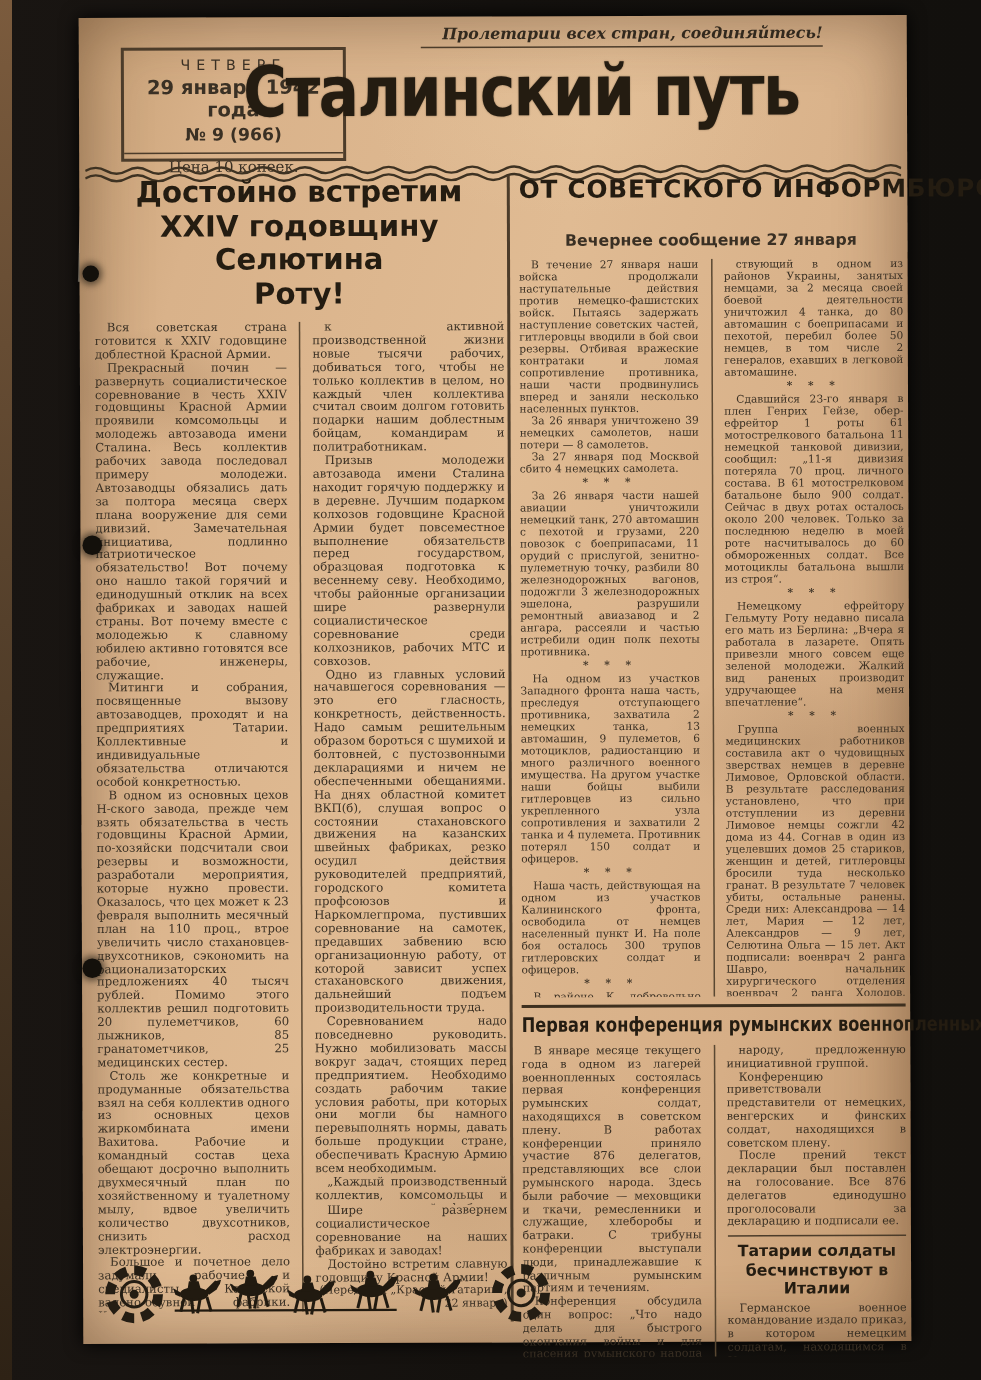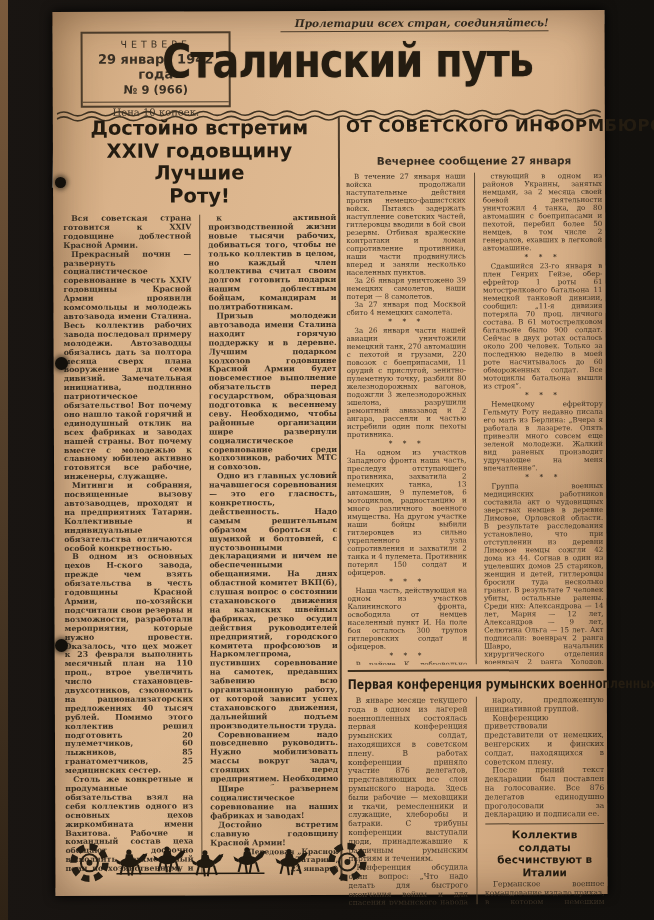--- a/index.html
+++ b/index.html
@@ -49,21 +49,21 @@
   p.stars{text-align:center;text-indent:0;letter-spacing:4px;margin:1px 0;font-weight:bold;}
   .col + .col{border-left:1.5px solid #5a4832;}
   
   .lead{position:absolute;left:10px;top:106px;width:273px;}
   .lead-headline p{margin:0;text-align:center;font-family:"DejaVu Sans",sans-serif;
           font-weight:800;font-size:19.5px;line-height:22.5px;color:#241c11;}
   .lead-cols{display:flex;margin-top:7px;height:660px;overflow:hidden;}
   .lead-cols .col{flex:1;overflow:hidden;}
   .lead-cols .col1{padding-right:8px;}
   .lead-cols .col2{padding-left:8px;display:flex;flex-direction:column;}
-  .lead-cols p{font-size:7.8px;line-height:8.9px;font-weight:bold;}
+  .lead-cols p{font-size:7.8px;line-height:8.9px;}
   .col2 .paras{flex:1;overflow:hidden;}
   .col2 .tail p{text-indent:8px;}
   .byline p{margin:0;text-indent:0;text-align:right;font-size:7.4px;line-height:8.8px;}
   
   .vrule{position:absolute;left:285px;top:106px;width:2px;height:764px;background:#4c3c2a;}
   
   .right{position:absolute;left:293px;top:106px;width:256px;}
   .ib-header{margin:0;text-align:center;font-family:"DejaVu Sans",sans-serif;font-weight:800;
           font-size:16.5px;letter-spacing:.5px;color:#241c11;white-space:nowrap;}
   .ib-sub{margin:19px 0 0;text-align:center;font-family:"DejaVu Sans",sans-serif;font-weight:bold;font-size:10.5px;}
@@ -112,21 +112,21 @@
 
 
     <svg class="wavy" width="544" height="12" viewBox="0 0 546 12">
       <path id="wv" d="M0 4 Q7 0 14 4 T28 4 T42 4 T56 4 T70 4 T84 4 T98 4 T112 4 T126 4 T140 4 T154 4 T168 4 T182 4 T196 4 T210 4 T224 4 T238 4 T252 4 T266 4 T280 4 T294 4 T308 4 T322 4 T336 4 T350 4 T364 4 T378 4 T392 4 T406 4 T420 4 T434 4 T448 4 T462 4 T476 4 T490 4 T504 4 T518 4 T532 4 T546 4" fill="none" stroke="#3e3222" stroke-width="1.6"></path>
       <use href="#wv" y="5"></use>
     </svg>
 
     <section class="lead">
       <div class="lead-headline">
           <p>Достойно встретим</p>
-          <p>XXIV годовщину Лучшие</p>
+          <p>XXIV годовщину Селютина</p>
           <p>Роту!</p>
         </div>
       <div class="lead-cols copy">
         <div class="col col1">
             <p>Вся советская страна готовится к XXIV годовщине доблестной Красной Армии.</p>
             <p>Прекрасный почин — развернуть социалистическое соревнование в честь XXIV годовщины Красной Армии проявили комсомольцы и молодежь автозавода имени Сталина. Весь коллектив рабочих завода последовал примеру молодежи. Автозаводцы обязались дать за полтора месяца сверх плана вооружение для семи дивизий. Замечательная инициатива, подлинно патриотическое обязательство! Вот почему оно нашло такой горячий и единодушный отклик на всех фабриках и заводах нашей страны. Вот почему вместе с молодежью к славному юбилею активно готовятся все рабочие, инженеры, служащие.</p>
             <p>Митинги и собрания, посвященные вызову автозаводцев, проходят и на предприятиях Татарии. Коллективные и индивидуальные обязательства отличаются особой конкретностью.</p>
             <p>В одном из основных цехов Н-ского завода, прежде чем взять обязательства в честь годовщины Красной Армии, по-хозяйски подсчитали свои резервы и возможности, разработали мероприятия, которые нужно провести. Оказалось, что цех может к 23 февраля выполнить месячный план на 110 проц., втрое увеличить число стахановцев-двухсотников, сэкономить на рационализаторских предложениях 40 тысяч рублей. Помимо этого коллектив решил подготовить 20 пулеметчиков, 60 лыжников, 85 гранатометчиков, 25 медицинских сестер.</p>
             <p>Столь же конкретные и продуманные обязательства взял на себя коллектив одного из основных цехов жиркомбината имени Вахитова. Рабочие и командный состав цеха обещают досрочно выполнить двухмесячный план по хозяйственному и туалетному мылу, вдвое увеличить количество двухсотников, снизить расход электроэнергии.</p>
             <p>Большое и почетное дело задумали рабочие и специалисты Казанской валено-обувной фабрики. Коллектив этого передового предприятия, всегда во время войны с честью выполняющий производственные планы, принял решение: дать сверх годовой программы столько валенок, чтобы ими можно было обуть одну дивизию. В цехах уже приступили к выполнению взятого обязательства. Лучшие бригады встали на стахановскую вахту. Сотни рабочих перевыполняют свои нормы.</p>
@@ -188,21 +188,21 @@
               <p>В январе месяце текущего года в одном из лагерей военнопленных состоялась первая конференция румынских солдат, находящихся в советском плену. В работах конференции приняло участие 876 делегатов, представляющих все слои румынского народа. Здесь были рабочие — меховщики и ткачи, ремесленники и служащие, хлеборобы и батраки. С трибуны конференции выступали люди, принадлежавшие к различным румынским партиям и течениям.</p>
               <p>Конференция обсудила один вопрос: „Что надо делать для быстрого окончания войны и для спасения румынского народа и румынской армии“.</p>
             </div>
           <div class="col colB">
             <div>
                 <p>народу, предложенную инициативной группой.</p>
                 <p>Конференцию приветствовали представители от немецких, венгерских и финских солдат, находящихся в советском плену.</p>
                 <p>После прений текст декларации был поставлен на голосование. Все 876 делегатов единодушно проголосовали за декларацию и подписали ее.</p>
               </div>
             <div class="italy-headline">
-                <p>Коллектив солдаты</p>
+                <p>Татарии солдаты</p>
                 <p>бесчинствуют в Италии</p>
               </div>
             <div class="italy-body">
                 <p>Германское военное командование издало приказ, в котором немецким солдатам, находящимся в Италии, предлагается „улучшить отношение к гражданскому населению“. В приказе признается, что „пьяные германские солдаты издеваются над гражданами, нередко пользуются оружием, врываются в частные дома“. (ТАСС)</p>
               </div>
           </div>
         </div>
       </div>
     </section>
 

